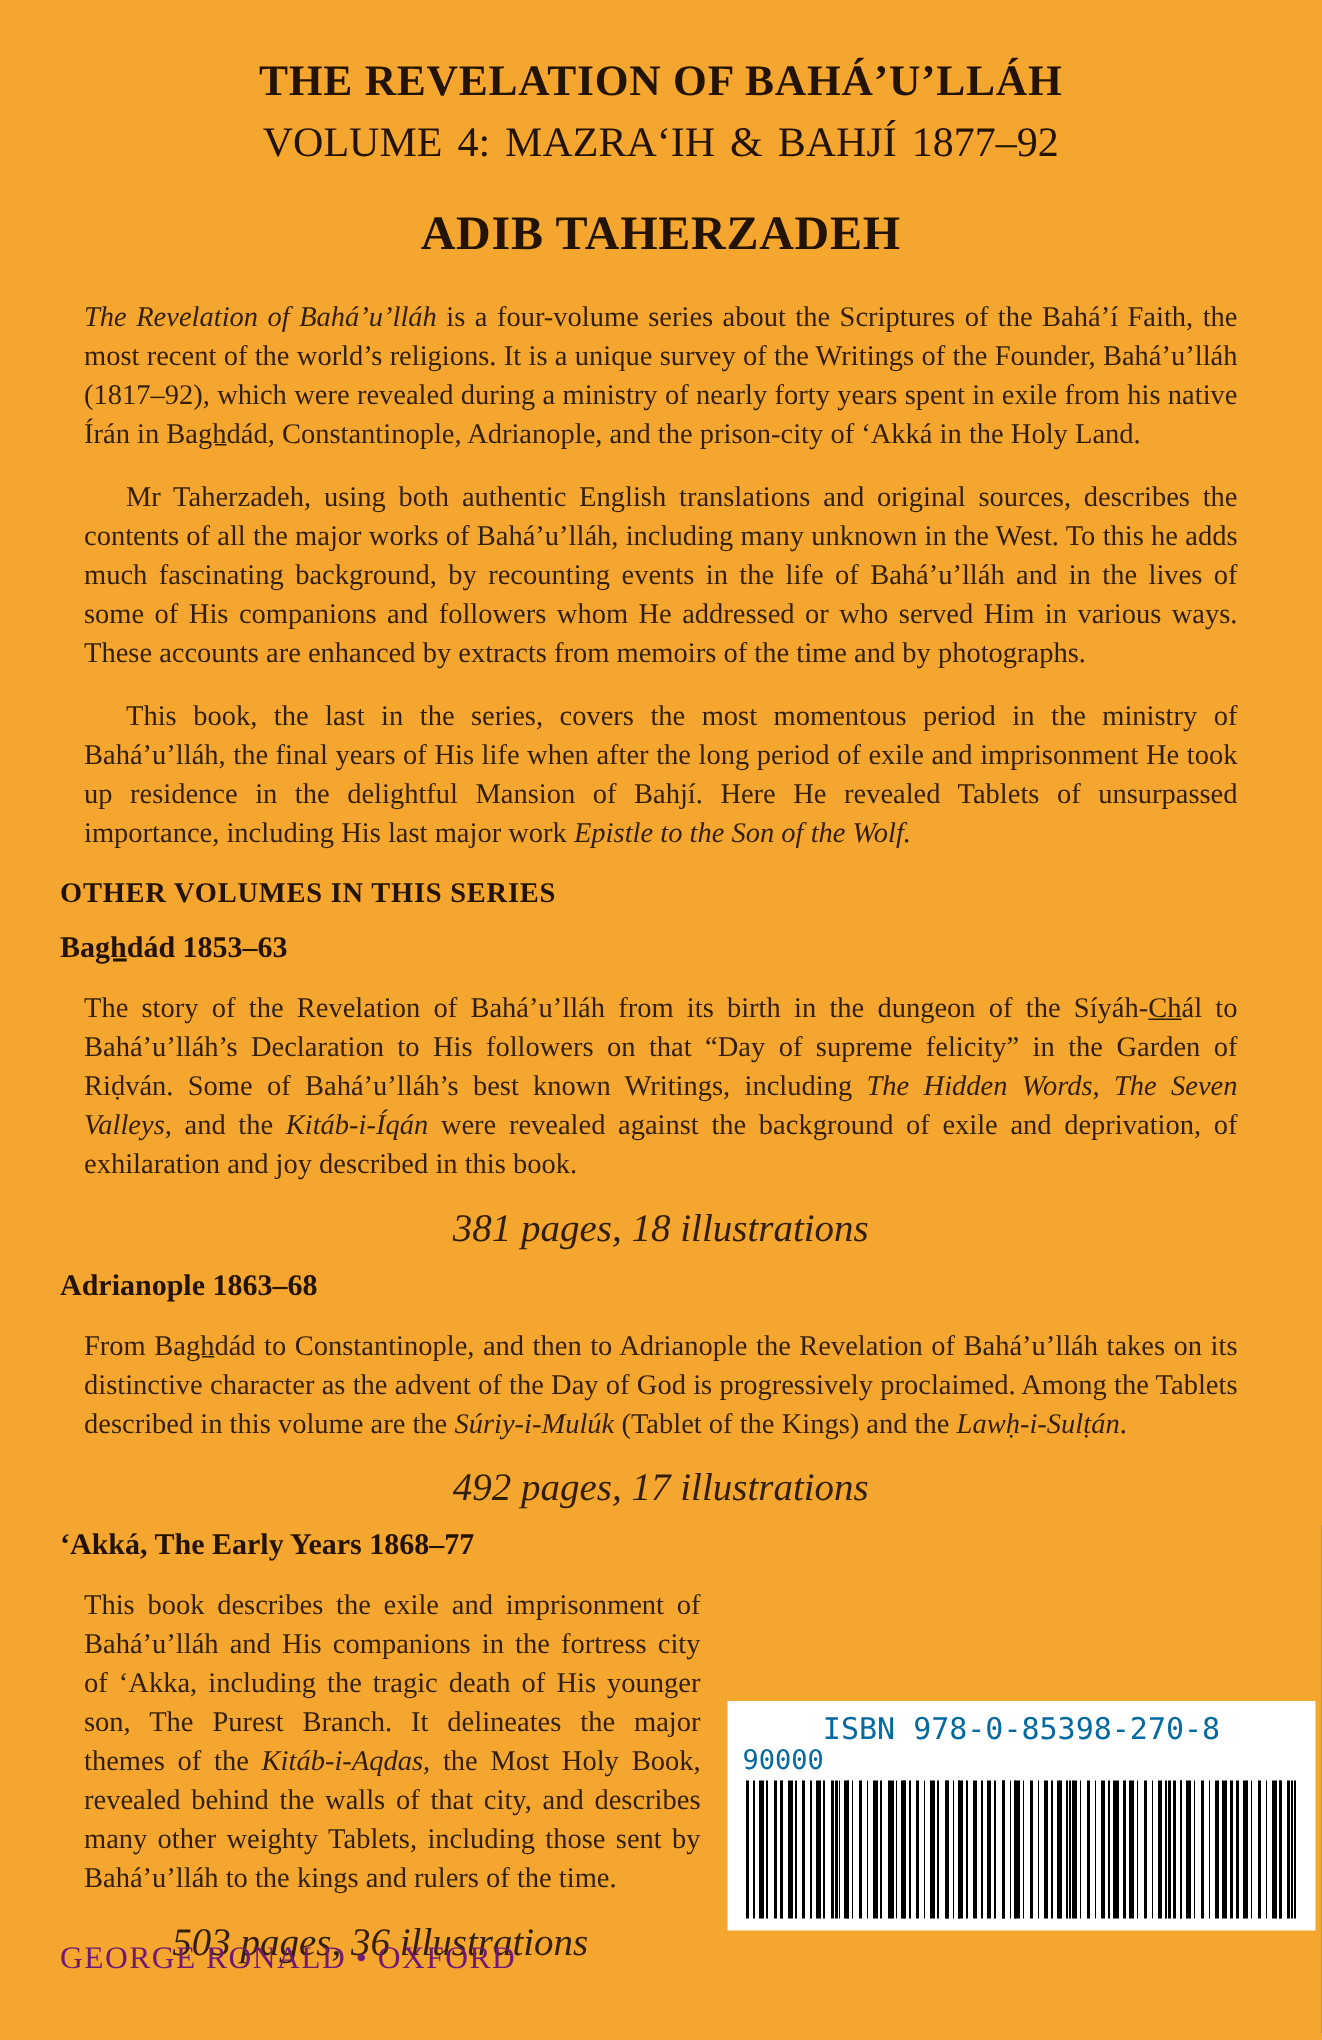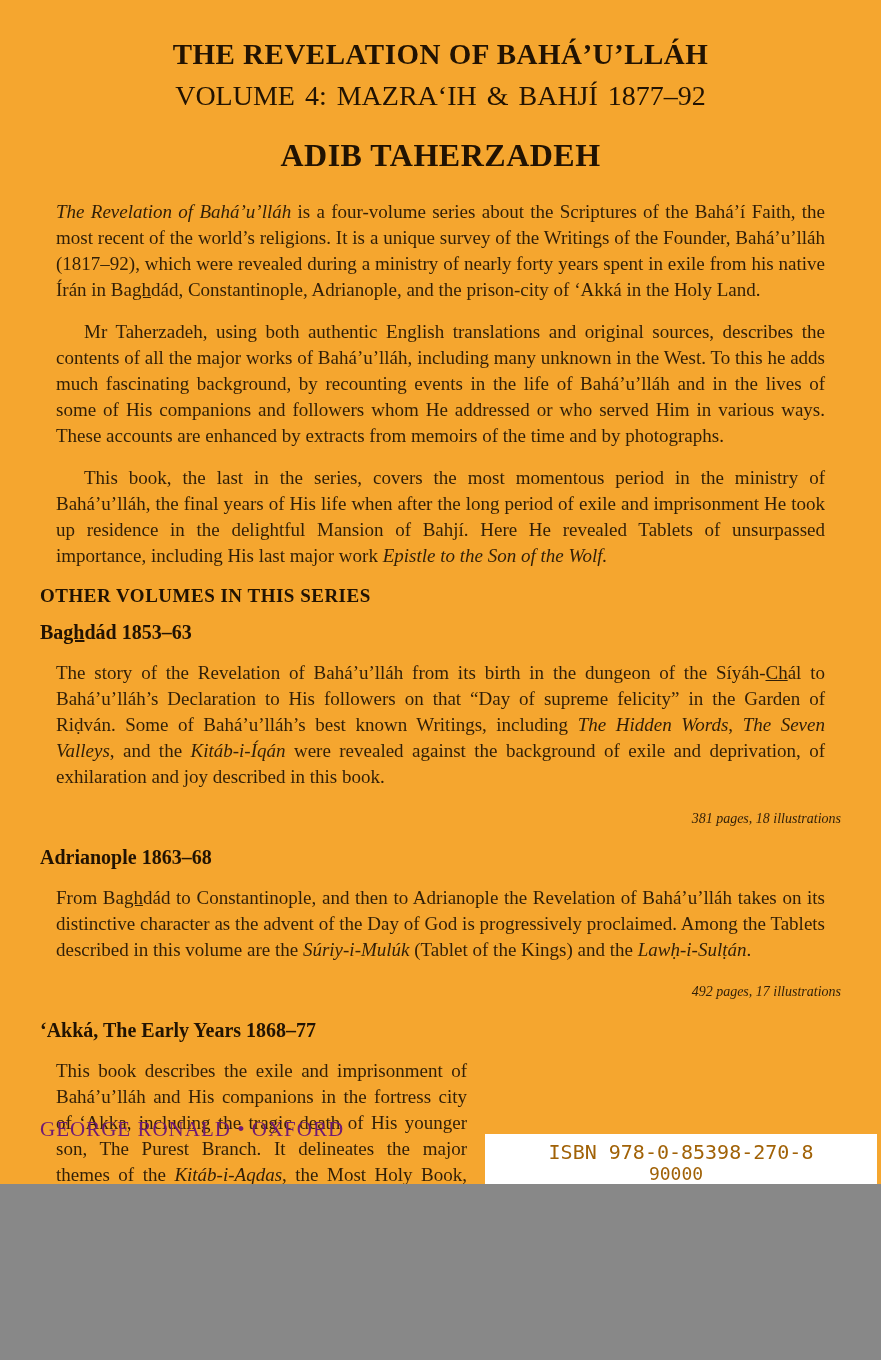--- a/index.html
+++ b/index.html
@@ -1,19 +1,19 @@
 <!DOCTYPE html>
 <html><head>
 <meta charset="utf-8">
 <style>
   html, body { margin: 0; padding: 0; background: #888; }
   .cover {
     position: relative;
     width: 881px;
-    height: 1184px;
+    height: 1360px;
     margin: 0 auto;
     background: #F5A62F;
     font-family: "Liberation Serif", serif;
     color: #311F07;
     overflow: hidden;
   }
   .content { padding: 36px 40px 0 40px; }
 
   .title {
     margin: 0;
@@ -62,47 +62,47 @@
   }
   .vol-title {
     margin: 14px 0 6px 0;
     text-align: left;
     font-size: 20px;
     font-weight: bold;
     color: #221302;
   }
   .pages-note {
     margin: 2px 0 10px 0;
-    font-size: 14px;
+    font-size: 26px;
     line-height: 26px;
     font-style: italic;
-    text-align: right;
+    text-align: center;
   }
 
   
   .barcode-box {
     float: right;
     width: 372px;
     margin: 86px -36px 0 18px;
     background: #ffffff;
     padding: 6px 10px 8px 10px;
-    color: #a16207;
+    color: #0369a1;
   }
   .isbn-line {
     font-family: "DejaVu Sans Mono", monospace;
     font-size: 20px;
     line-height: 24px;
     text-align: center;
     white-space: nowrap;
   }
   .price-line {
     font-family: "DejaVu Sans Mono", monospace;
     font-size: 18px;
     line-height: 20px;
-    text-align: center;
+    text-align: left;
     padding-right: 10px;
   }
   .bars {
     height: 92px;
     margin: 3px 2px 0 2px;
     background-color: #fff;
     background-image:
       repeating-linear-gradient(90deg, #000 0 2px, transparent 2px 5px, #000 5px 6px, transparent 6px 9px, #000 9px 12px, transparent 12px 14px, #000 14px 15px, transparent 15px 19px),
       repeating-linear-gradient(90deg, transparent 0 23px, #000 23px 25px, transparent 25px 31px, #000 31px 32px, transparent 32px 37px);
   }

